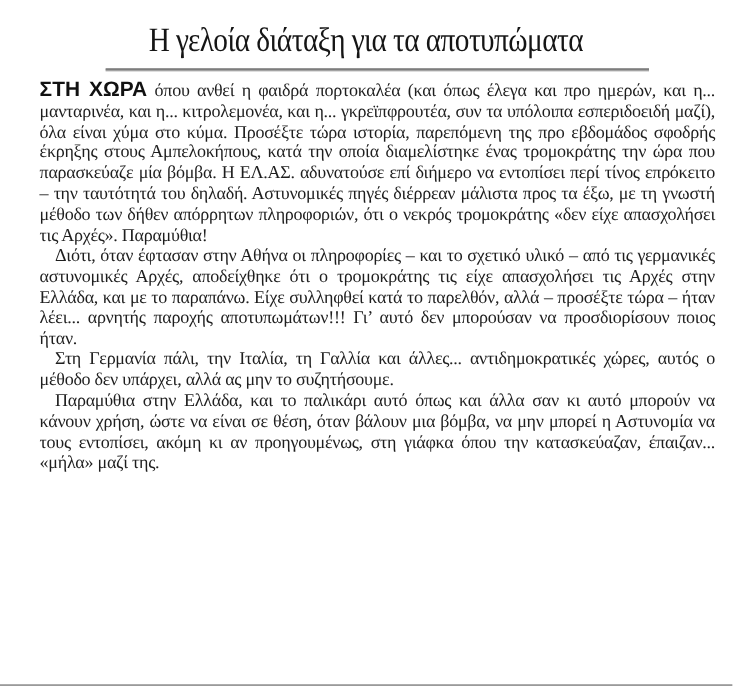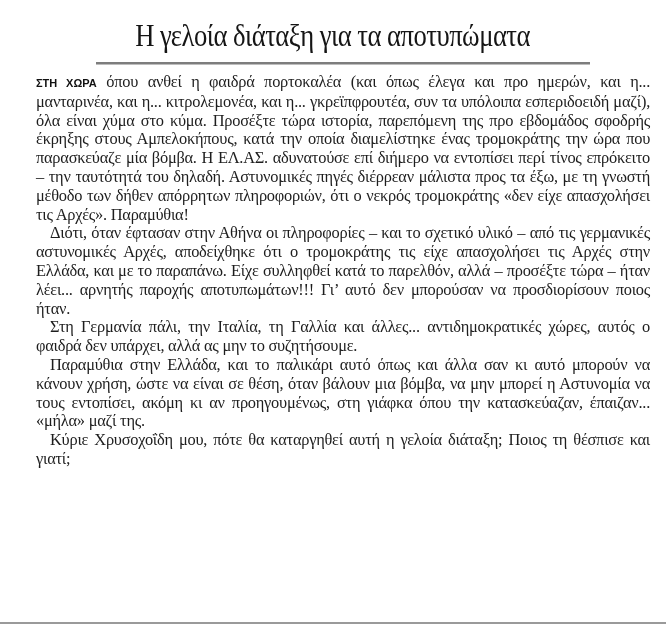--- a/index.html
+++ b/index.html
@@ -68,34 +68,33 @@
     .article p {
       margin: 0;
       text-indent: 14px;
     }
     .article p.lead {
       text-indent: 0;
     }
     .kicker {
       font-family: "Liberation Sans", "DejaVu Sans", sans-serif;
       font-weight: bold;
-      font-size: 11px;
+      font-size: 19px;
       letter-spacing: 0;
       color: #111111;
     }
   </style>
 </head>
 <body>
 
 <div class="frame">
   <div class="headline-wrap">
     <h1 class="headline">Η γελοία διάταξη για τα αποτυπώματα</h1>
   </div>
   <div class="headline-rule"></div>
 
   <div class="article">
     <p class="lead"><span class="kicker">ΣΤΗ ΧΩΡΑ</span><span> όπου ανθεί η φαιδρά πορτοκαλέα (και όπως έλεγα και προ ημερών, και η... μανταρινέα, και η... κιτρολεμονέα, και η... γκρεϊπφρουτέα, συν τα υπόλοιπα εσπεριδοειδή μαζί), όλα είναι χύμα στο κύμα. Προσέξτε τώρα ιστορία, παρεπόμενη της προ εβδομάδος σφοδρής έκρηξης στους Αμπελοκήπους, κατά την οποία διαμελίστηκε ένας τρομοκράτης την ώρα που παρασκεύαζε μία βόμβα. Η ΕΛ.ΑΣ. αδυνατούσε επί διήμερο να εντοπίσει περί τίνος επρόκειτο – την ταυτότητά του δηλαδή. Αστυνομικές πηγές διέρρεαν μάλιστα προς τα έξω, με τη γνωστή μέθοδο των δήθεν απόρρητων πληροφοριών, ότι ο νεκρός τρομοκράτης «δεν είχε απασχολήσει τις Αρχές». Παραμύθια!</span></p>
     <p>Διότι, όταν έφτασαν στην Αθήνα οι πληροφορίες – και το σχετικό υλικό – από τις γερμανικές αστυνομικές Αρχές, αποδείχθηκε ότι ο τρομοκράτης τις είχε απασχολήσει τις Αρχές στην Ελλάδα, και με το παραπάνω. Είχε συλληφθεί κατά το παρελθόν, αλλά – προσέξτε τώρα – ήταν λέει... αρνητής παροχής αποτυπωμάτων!!! Γι’ αυτό δεν μπορούσαν να προσδιορίσουν ποιος ήταν.</p>
-    <p>Στη Γερμανία πάλι, την Ιταλία, τη Γαλλία και άλλες... αντιδημοκρατικές χώρες, αυτός ο φαιδρά δεν υπάρχει, αλλά ας μην το συζητήσουμε.</p>
+    <p>Στη Γερμανία πάλι, την Ιταλία, τη Γαλλία και άλλες... αντιδημοκρατικές χώρες, αυτός ο μέθοδο δεν υπάρχει, αλλά ας μην το συζητήσουμε.</p>
     <p>Παραμύθια στην Ελλάδα, και το παλικάρι αυτό όπως και άλλα σαν κι αυτό μπορούν να κάνουν χρήση, ώστε να είναι σε θέση, όταν βάλουν μια βόμβα, να μην μπορεί η Αστυνομία να τους εντοπίσει, ακόμη κι αν προηγουμένως, στη γιάφκα όπου την κατασκεύαζαν, έπαιζαν... «μήλα» μαζί της.</p>
-    <p>Κύριε Χρυσοχοΐδη μου, πότε θα καταργηθεί αυτή η γελοία διάταξη; Ποιος τη θέσπισε και γιατί;</p>
   </div>
 </div>
 
 </body></html>

